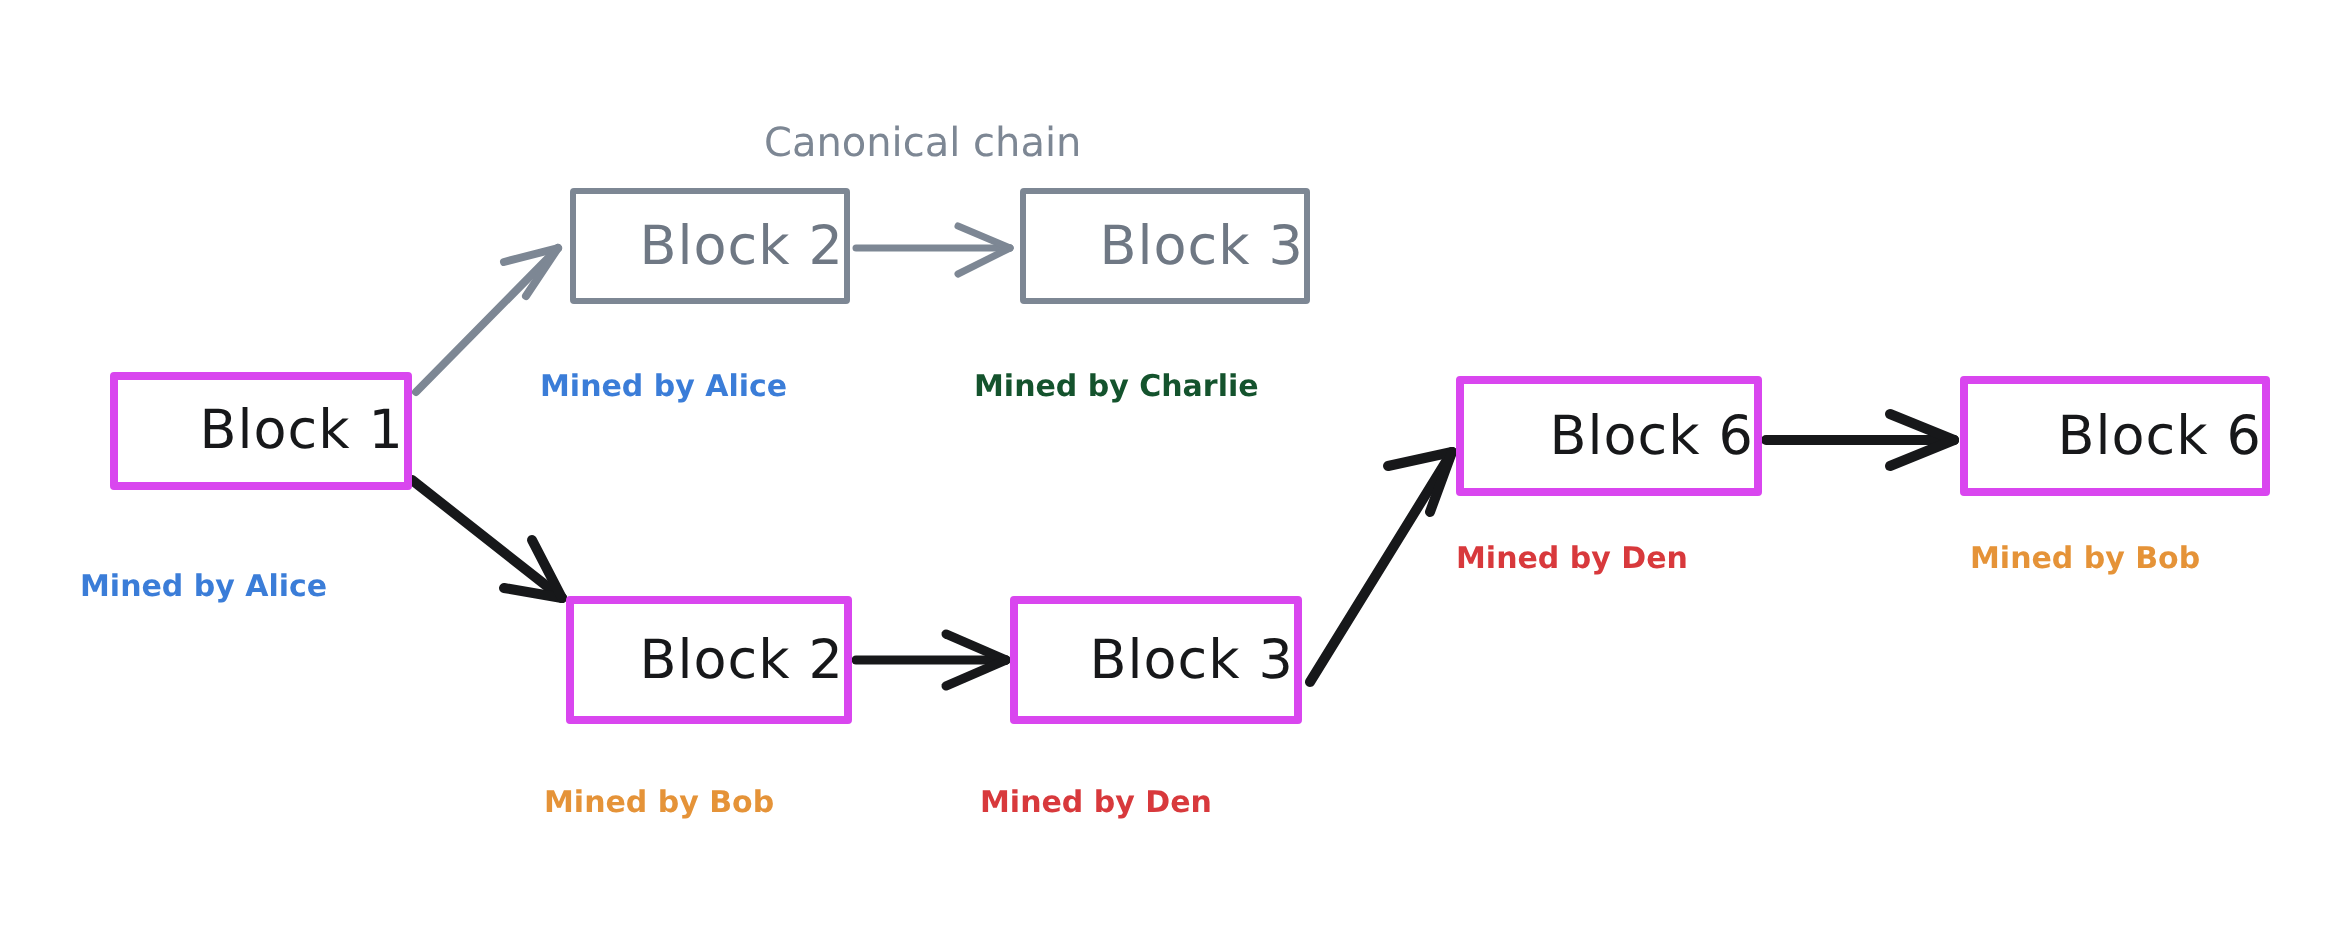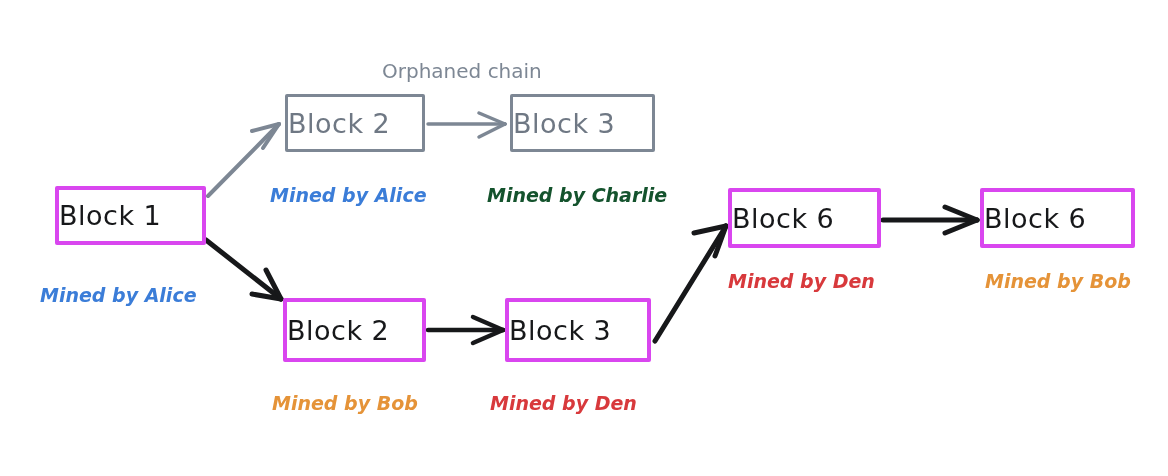--- a/index.html
+++ b/index.html
@@ -16,21 +16,21 @@
     height: 476px;
     background: #ffffff;
     overflow: hidden;
   }
   .block {
     position: absolute;
     box-sizing: border-box;
     background: #ffffff;
     display: flex;
     align-items: center;
-    justify-content: flex-start;
+    justify-content: flex-end;
     border-radius: 2px;
   }
   .block-label {
     font-size: 27px;
     letter-spacing: 0.5px;
     white-space: nowrap;
     line-height: 1;
   }
   .block.solid {
     border: 4px solid #d946ef;
@@ -39,24 +39,23 @@
     color: #17181a;
   }
   .block.ghost {
     border: 3px solid #7d8794;
   }
   .block.ghost .block-label {
     color: #6f7884;
   }
   .miner {
     position: absolute;
-    font-size: 19px;
+    font-size: 15px;
     white-space: nowrap;
     line-height: 1;
-    font-style: italic;
     font-weight: 600;
   }
   .chain-caption {
     position: absolute;
     font-size: 20px;
     color: #7d8794;
     white-space: nowrap;
     line-height: 1;
   }
   svg.edges {
@@ -105,21 +104,21 @@
       <path d="M 726 226 L 715 256" stroke="#17181a" stroke-width="5" fill="none" stroke-linecap="round"></path>
     </g>
 
     <g>
       <path d="M 883 220 L 977 220" stroke="#17181a" stroke-width="5" fill="none" stroke-linecap="round"></path>
       <path d="M 977 220 L 945 207" stroke="#17181a" stroke-width="5" fill="none" stroke-linecap="round"></path>
       <path d="M 977 220 L 945 233" stroke="#17181a" stroke-width="5" fill="none" stroke-linecap="round"></path>
     </g>
   </svg>
 
-  <div class="chain-caption" style="left:382px; top:61px;">Orphaned chain</div>
+  <div class="chain-caption" style="left:382px; top:61px;">Canonical chain</div>
 
   <div class="block solid" style="left:55px; top:186px; width:151px; height:59px;">
     <span class="block-label">Block 1</span>
   </div>
   <div class="miner" style="left:40px; top:286px; color:#3b7dd8;">Mined by Alice</div>
 
   <div class="block ghost" style="left:285px; top:94px; width:140px; height:58px;">
     <span class="block-label">Block 2</span>
   </div>
   <div class="miner" style="left:270px; top:186px; color:#3b7dd8;">Mined by Alice</div>

